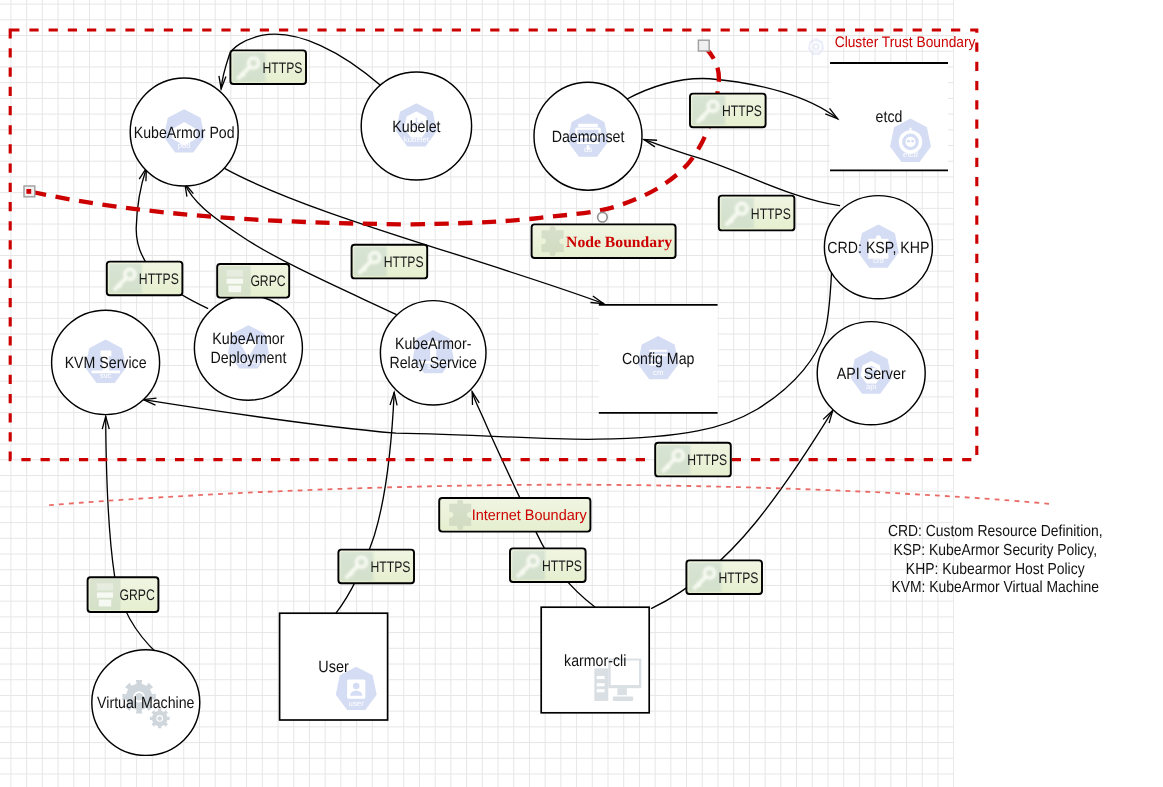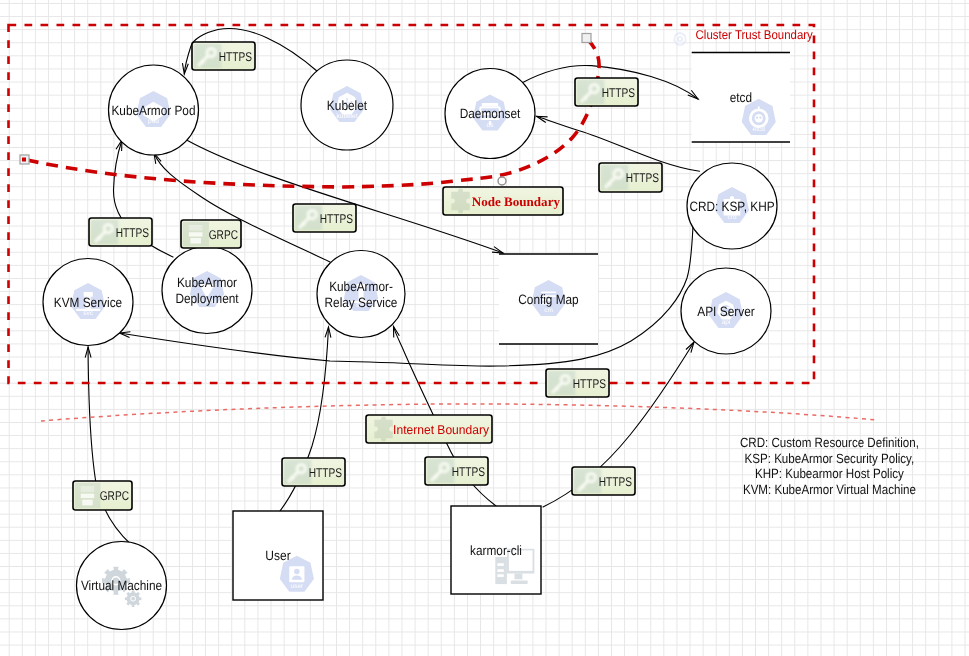--- a/index.html
+++ b/index.html
@@ -5,21 +5,21 @@
 <style>
   html,body{margin:0;padding:0;}
   body{
     width:969px;height:656px;overflow:hidden;
     background:#ffffff;
     font-family:"Liberation Sans", sans-serif;
     -webkit-font-smoothing:antialiased;
     text-rendering:geometricPrecision;
   }
   svg text{ -webkit-font-smoothing:antialiased; }
-  #canvas{position:relative;width:969px;height:656px;}
+  #canvas{position:relative;width:795px;height:656px;}
   #grid{position:absolute;inset:0;
     background-image:
       linear-gradient(to right, #e6e6e6 1px, transparent 1px),
       linear-gradient(to bottom, #e6e6e6 1px, transparent 1px);
     background-size:13.1px 13.1px;
     background-position:8.7px 3.0px;
   }
   svg.layer{position:absolute;left:0;top:0;width:969px;height:656px;overflow:visible;}
 </style>
 </head>

